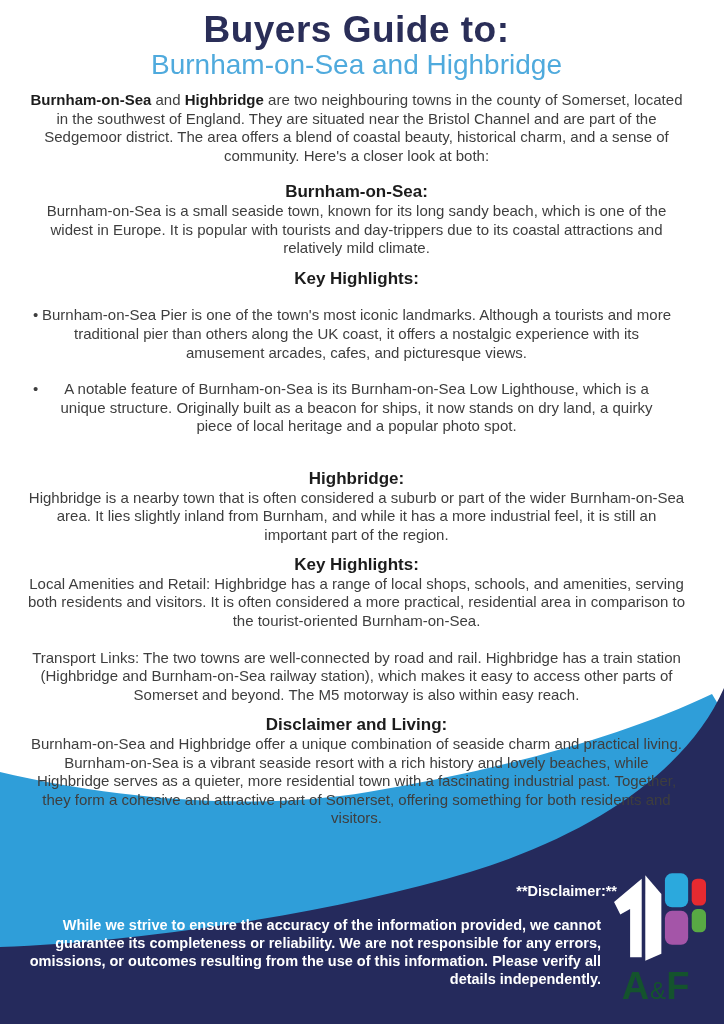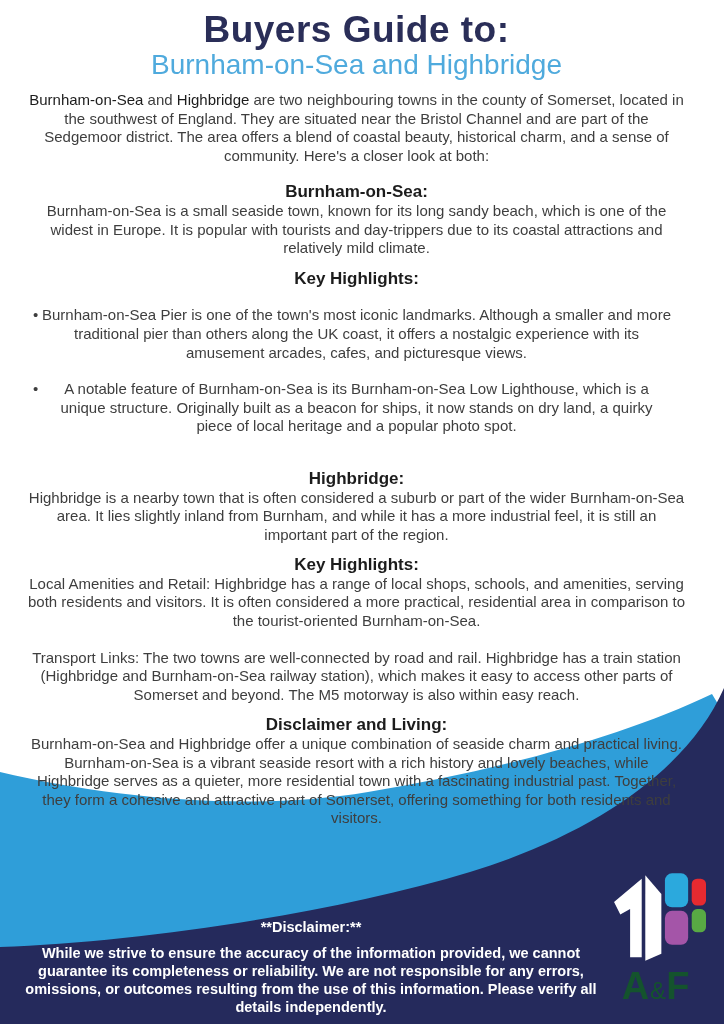--- a/index.html
+++ b/index.html
@@ -37,21 +37,21 @@
     color: #4faadd;
   }
   .para { margin: 0; }
   .sec-head {
     margin: 12px 0 0 0;
     font-size: 17px;
     line-height: 18.6px;
     font-weight: 700;
     color: #1c1c1c;
   }
-  .bold { font-weight: 400; color: #1c1c1c; }
+  .bold { font-weight: 700; color: #1c1c1c; }
 
   .bullet-item {
     position: relative;
     margin-top: 18px;
     padding: 0 14px;
   }
   .bullet-dot {
     position: absolute;
     left: 6px;
     top: 0;
@@ -66,31 +66,31 @@
     position: absolute;
     left: 0; top: 684px;
     width: 724px; height: 340px;
     z-index: 1;
     display: block;
   }
 
   
   .disclaimer {
     position: absolute;
-    left: 5px; bottom: 0;
+    left: 5px; bottom: 20px;
     width: 612px;
     z-index: 3;
-    text-align: center;
+    text-align: right;
     color: #ffffff;
     font-weight: 700;
     font-size: 14.5px;
     line-height: 18px;
   }
   .disclaimer-heading { margin: 0; }
-  .disclaimer-body { margin: 8px; }
+  .disclaimer-body { margin: 16px; }
 
   
   .logo {
     position: absolute;
     right: 14px; bottom: 14px;
     width: 108px;
     z-index: 3;
     text-align: center;
   }
   .logo-mark { display: block; margin: 0 auto 2px auto; }
@@ -117,21 +117,21 @@
 
   <p class="para"><span class="bold">Burnham-on-Sea</span><span> and </span><span class="bold">Highbridge</span><span> are two neighbouring towns in the county of Somerset, located in the southwest of England. They are situated near the Bristol Channel and are part of the Sedgemoor district. The area offers a blend of coastal beauty, historical charm, and a sense of community. Here's a closer look at both:</span></p>
 
   <p class="sec-head mt-line">Burnham-on-Sea:</p>
   <p class="para">Burnham-on-Sea is a small seaside town, known for its long sandy beach, which is one of the widest in Europe. It is popular with tourists and day-trippers due to its coastal attractions and relatively mild climate.</p>
 
   <p class="sec-head">Key Highlights:</p>
 
   <div class="bullet-item">
     <span class="bullet-dot">•</span>
-    <span>Burnham-on-Sea Pier is one of the town's most iconic landmarks. Although a smaller and more traditional pier than others along the UK coast, it offers a nostalgic experience with its amusement arcades, cafes, and picturesque views.</span>
+    <span>Burnham-on-Sea Pier is one of the town's most iconic landmarks. Although a tourists and more traditional pier than others along the UK coast, it offers a nostalgic experience with its amusement arcades, cafes, and picturesque views.</span>
   </div>
 
   <div class="bullet-item">
     <span class="bullet-dot">•</span>
     <span>A notable feature of Burnham-on-Sea is its Burnham-on-Sea Low Lighthouse, which is a unique structure. Originally built as a beacon for ships, it now stands on dry land, a quirky piece of local heritage and a popular photo spot.</span>
   </div>
 
   <p class="sec-head mt-big">Highbridge:</p>
   <p class="para">Highbridge is a nearby town that is often considered a suburb or part of the wider Burnham-on-Sea area. It lies slightly inland from Burnham, and while it has a more industrial feel, it is still an important part of the region.</p>
 

